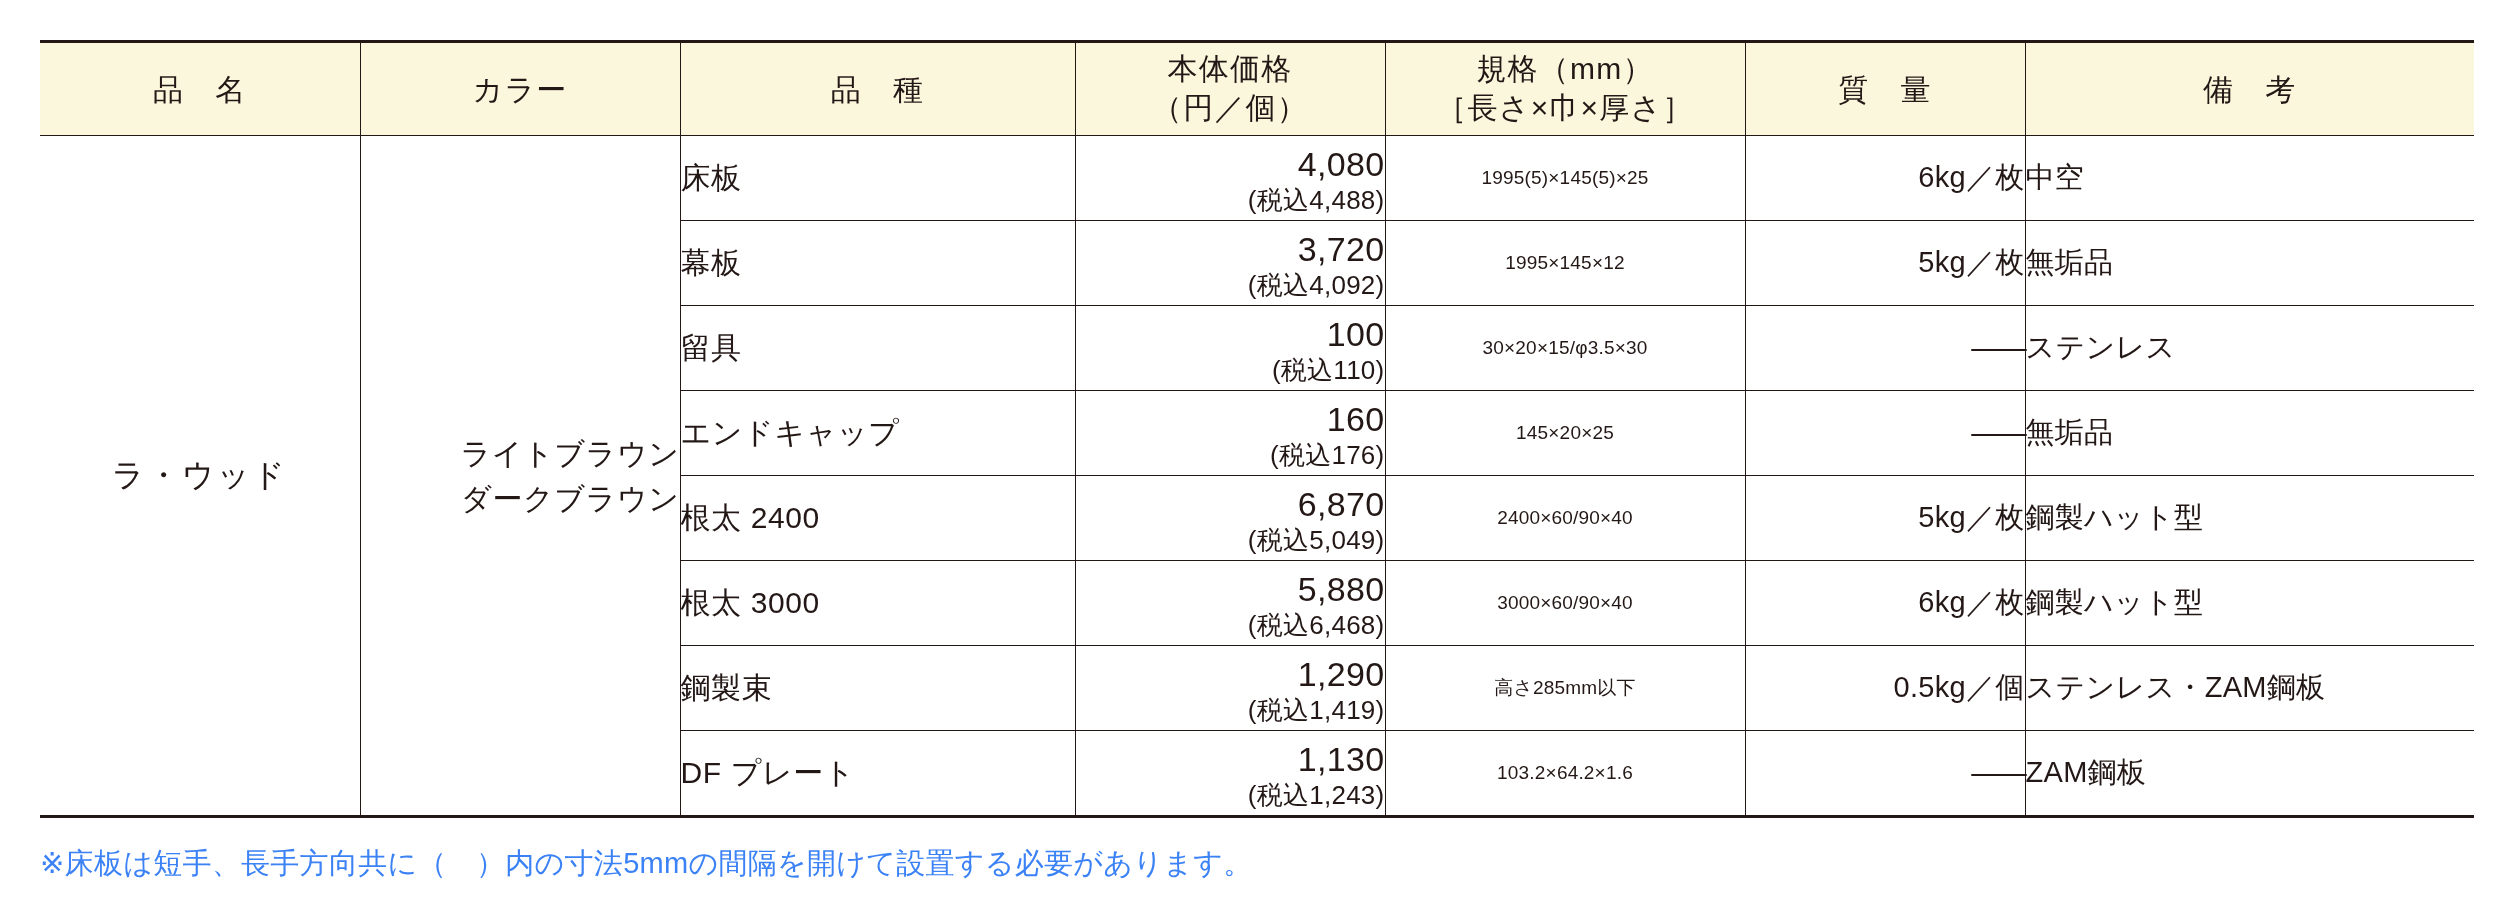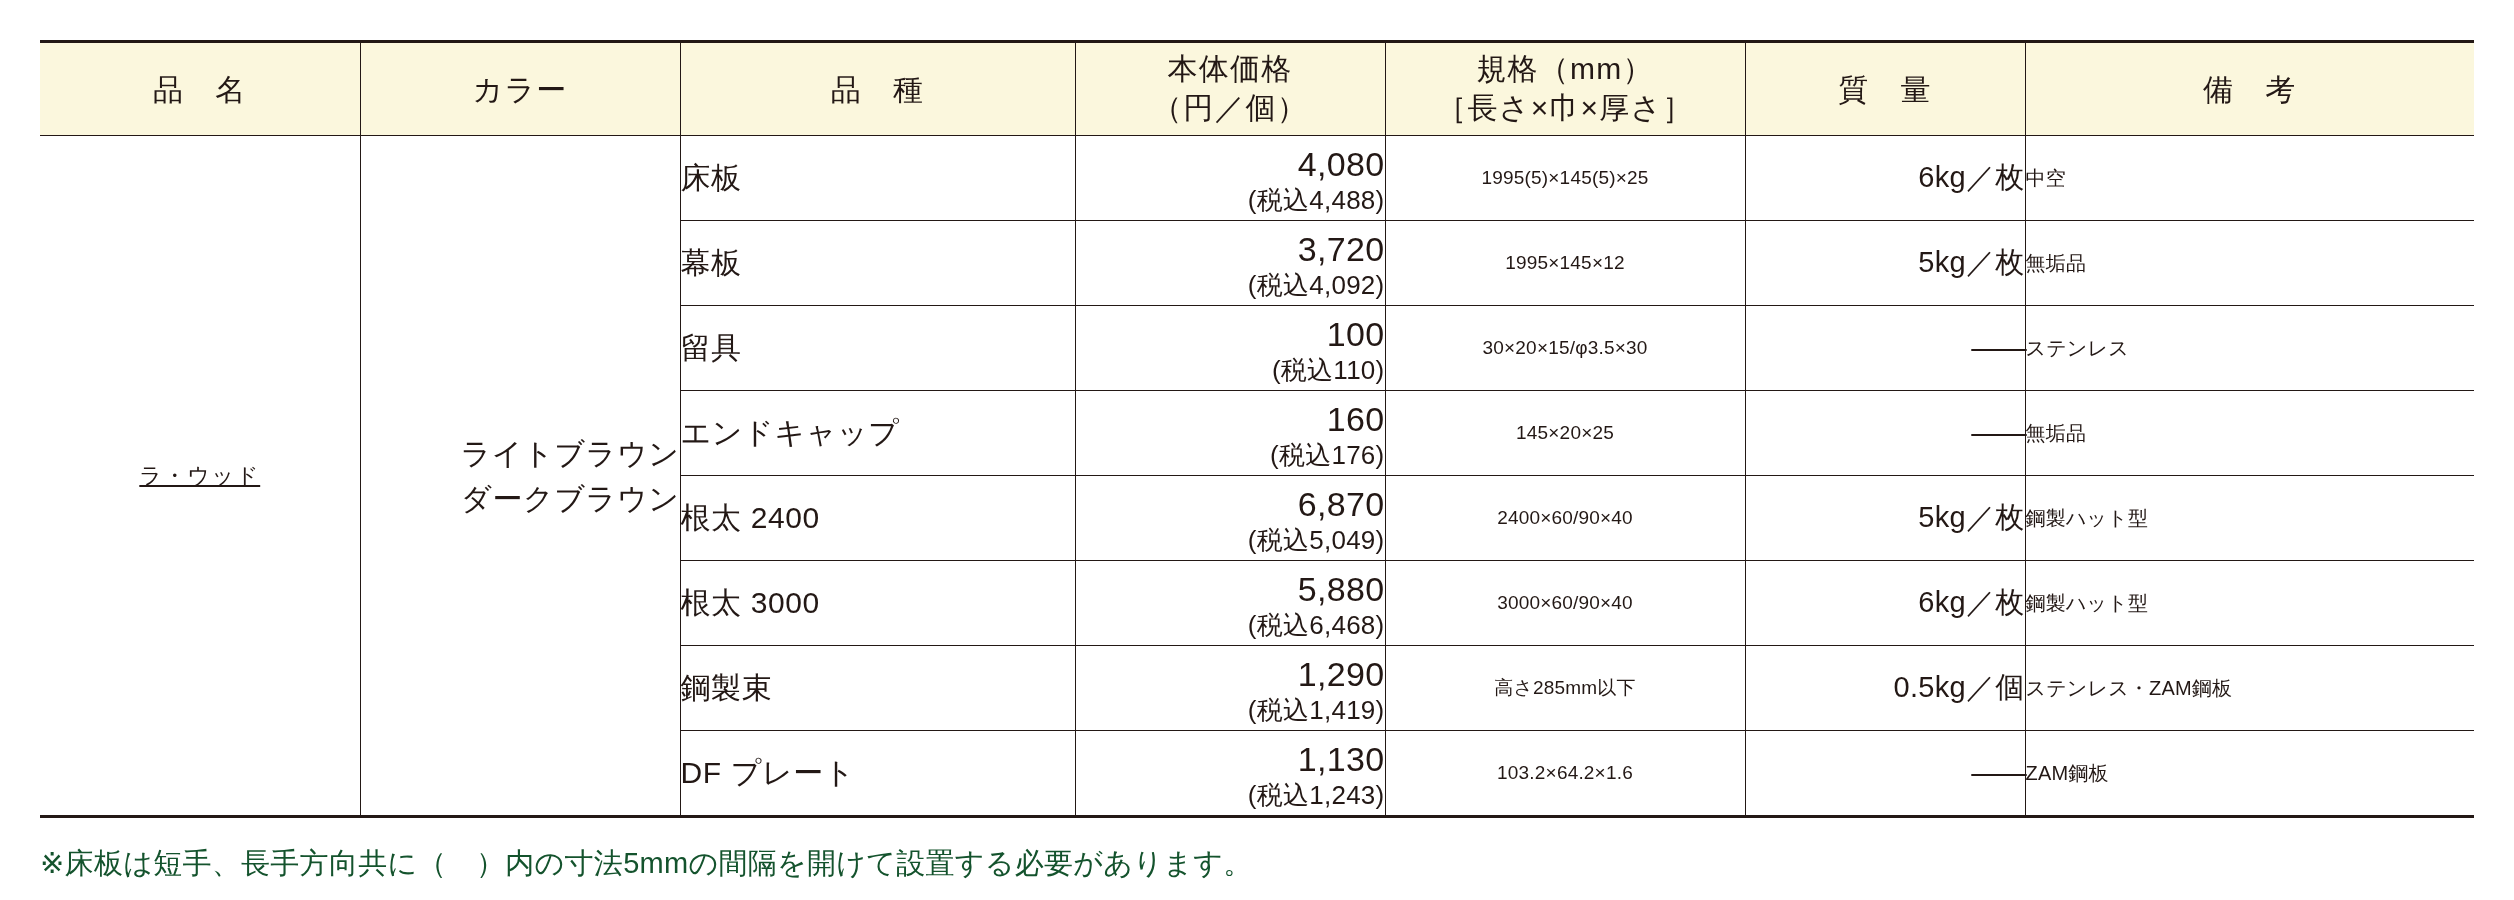--- a/index.html
+++ b/index.html
@@ -63,23 +63,22 @@
   .col-spec   { width: 360px; }
   .col-weight { width: 280px; }
   .col-note   { width: 449px; }
 
   tbody td {
     height: 84px;
     font-size: 30px;
   }
   td.cell-name {
     text-align: center;
-    font-size: 22px;
+    font-size: 32px;
     letter-spacing: 0.08em;
-    text-decoration: underline;
   }
   td.cell-color {
     text-align: right;
     padding-left: 28px;
     font-size: 30px;
     line-height: 1.5;
     letter-spacing: 0.02em;
   }
   td.cell-kind {
     text-align: left;
@@ -114,28 +113,28 @@
     font-size: 29px;
     letter-spacing: 0.01em;
   }
   td.cell-weight.dash {
     font-size: 29px;
     letter-spacing: -0.08em;
   }
   td.cell-note {
     text-align: left;
     padding-left: 26px;
-    font-size: 20px;
+    font-size: 29px;
     letter-spacing: 0.01em;
   }
   .footnote {
     margin-top: 26px;
     font-size: 29px;
     letter-spacing: 0.01em;
-    color: #14532d;
+    color: #3b82f6;
   }
 </style>
 </head>
 <body>
 
 <div class="sheet">
 
   <table class="price-table">
     <colgroup>
       <col class="col-name">

